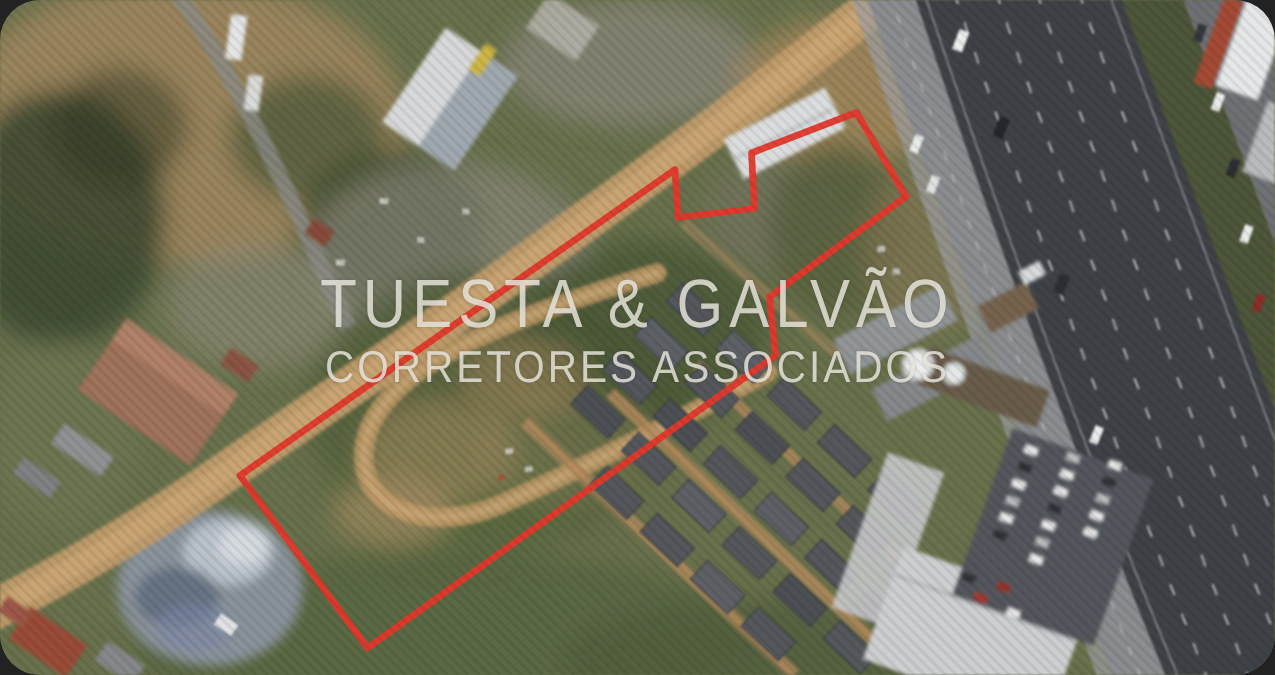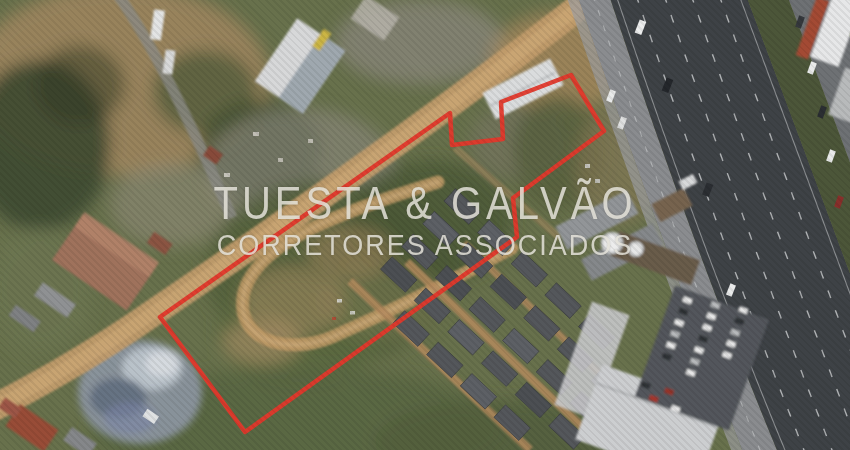--- a/index.html
+++ b/index.html
@@ -1,18 +1,18 @@
 <!DOCTYPE html>
 <html><head>
 <meta charset="utf-8">
 <style>
   html,body{margin:0;padding:0;background:#222;}
   .stage{
     position:relative;width:850px;height:450px;overflow:hidden;
-    font-family:"Liberation Sans", sans-serif;background:#68714a;
+    font-family:"Liberation Sans", sans-serif;background:#68714a;border-radius:27px;
   }
   .photo{position:absolute;left:0;top:0;filter:blur(.6px) saturate(.94);}
   .overlay{position:absolute;left:0;top:0;filter:blur(.3px);}
   .grain{
     position:absolute;inset:0;pointer-events:none;opacity:.06;
     background:repeating-linear-gradient(45deg,#000 0 2px,transparent 2px 5px);
   }
   .wm{
     position:absolute;left:0;right:0;top:183px;text-align:center;
     color:rgba(236,233,224,.82);pointer-events:none;

